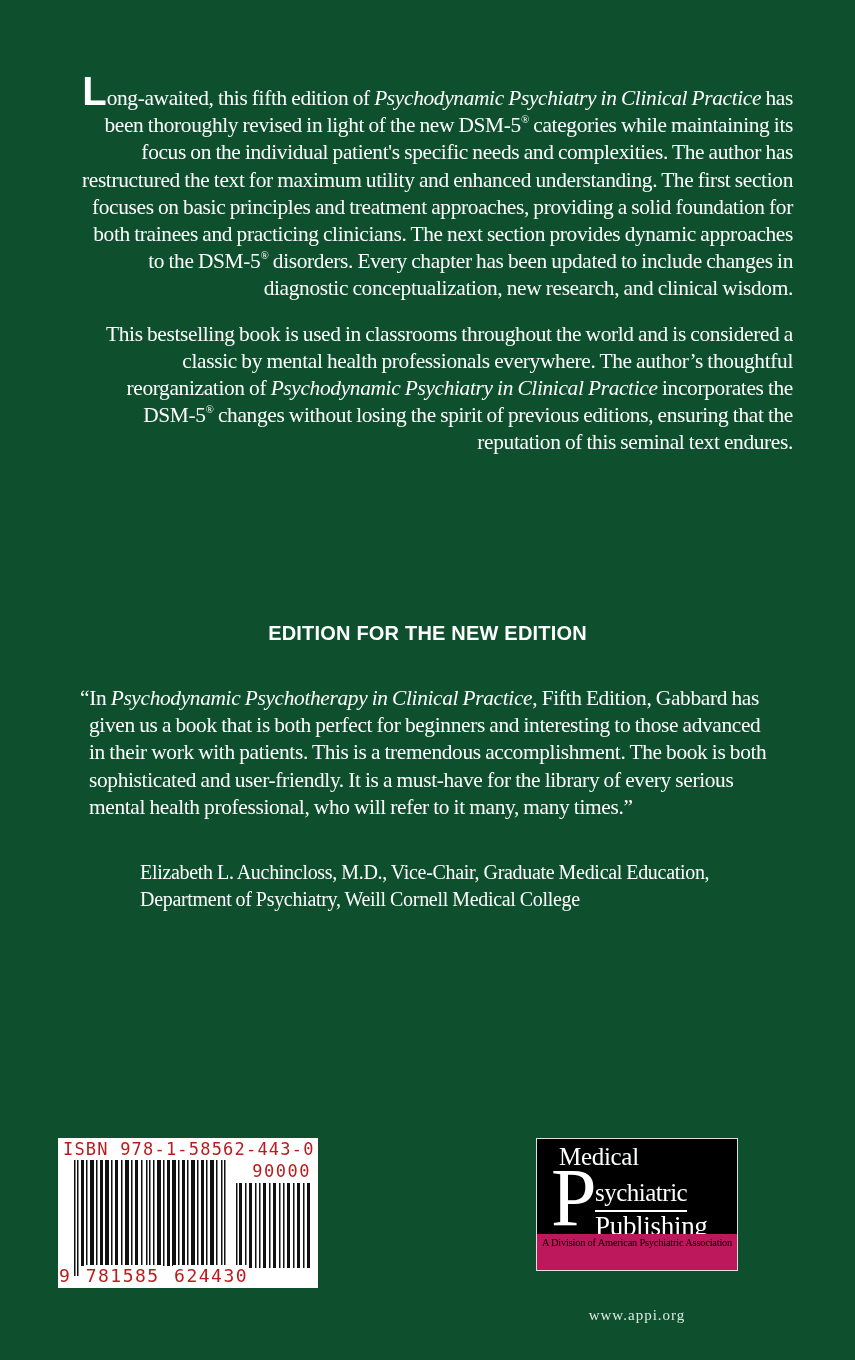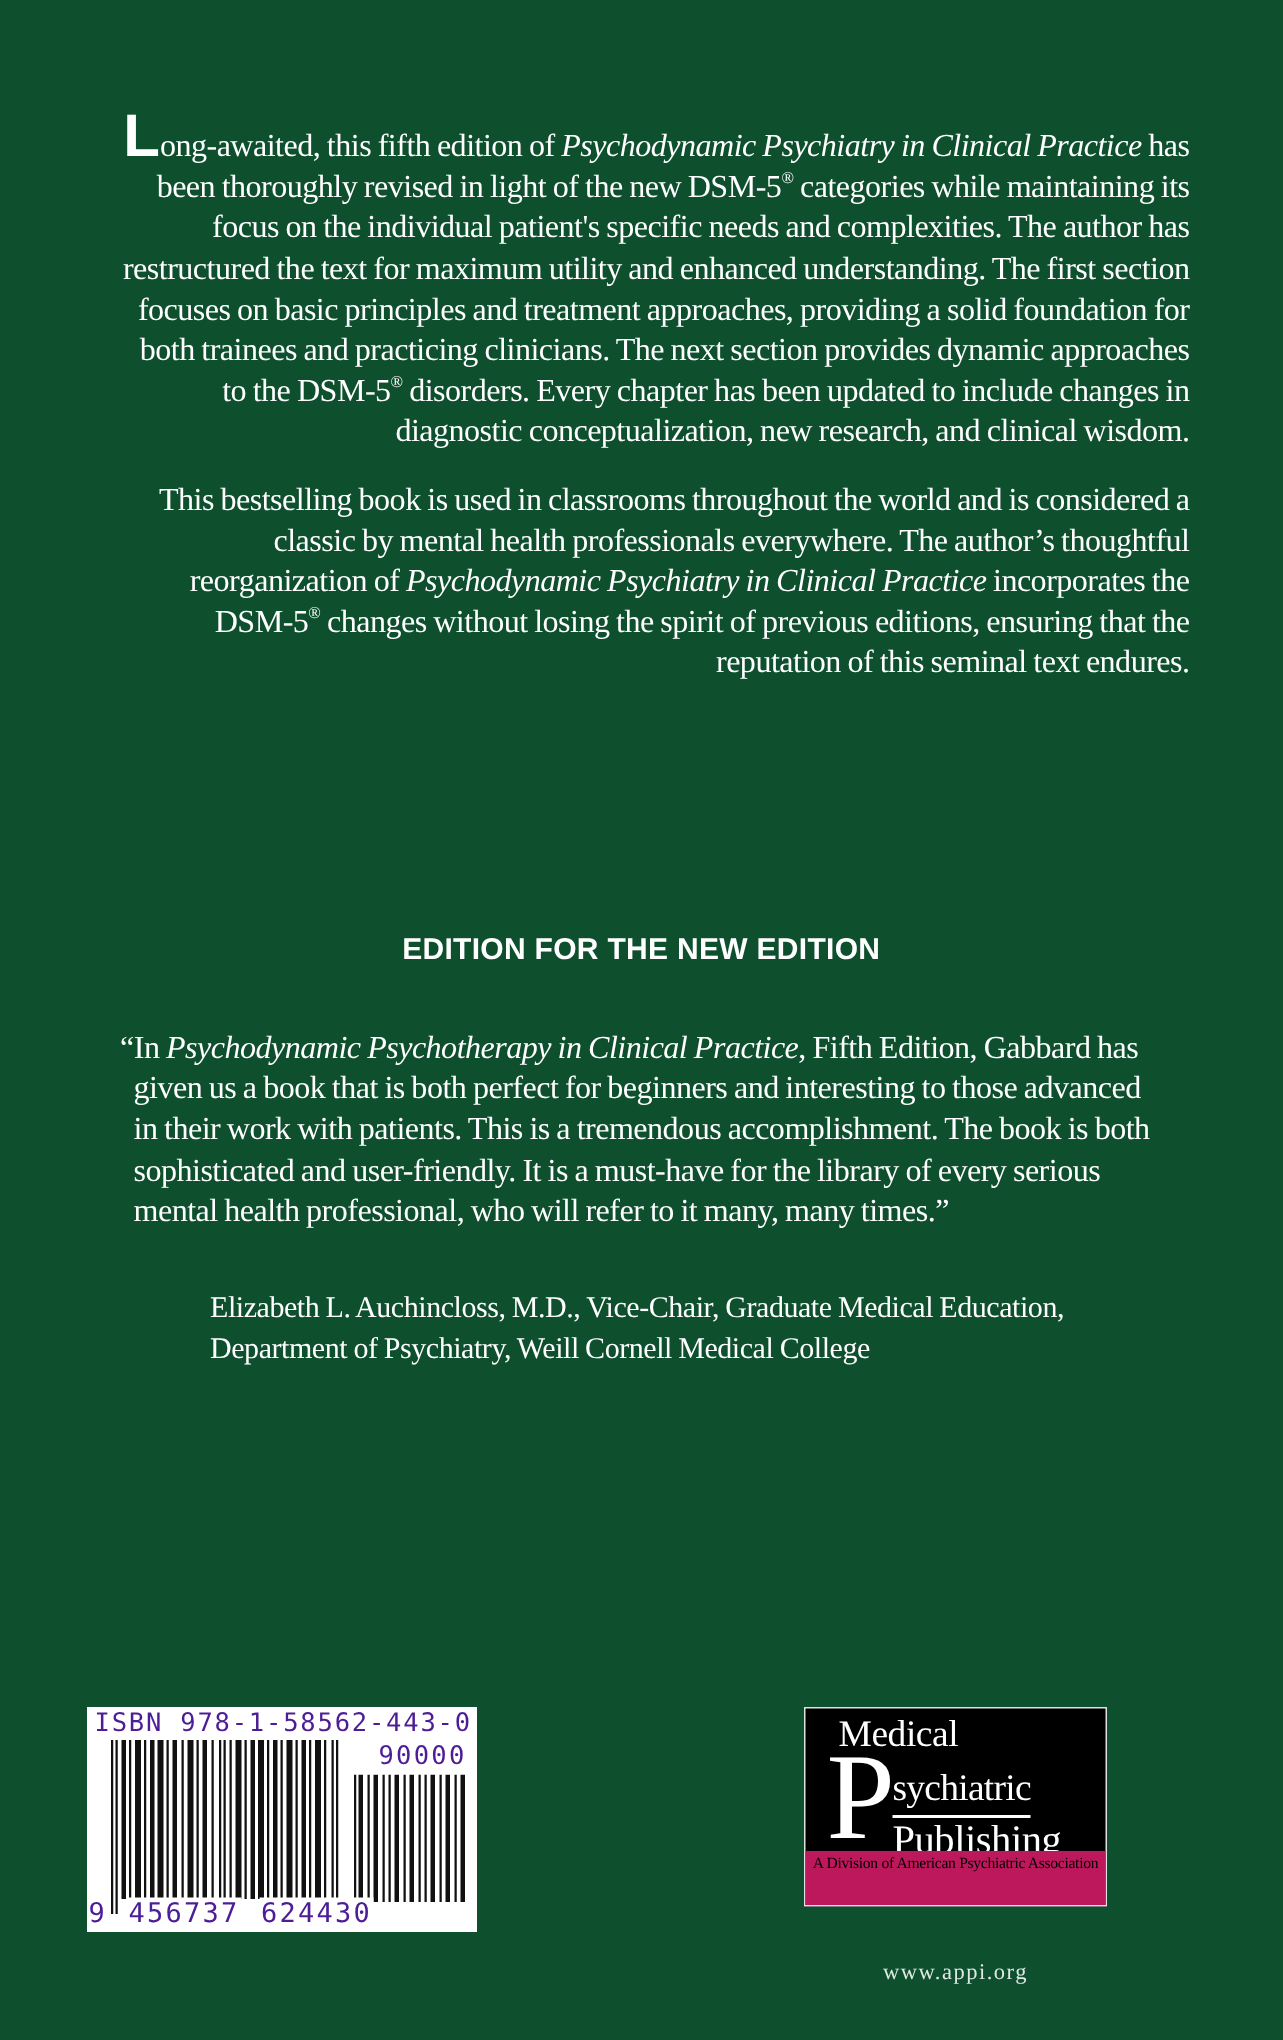--- a/index.html
+++ b/index.html
@@ -59,21 +59,21 @@
     font-size: 20px;
     line-height: 27px;
     letter-spacing: -0.3px;
     word-spacing: -0.5px;
   }
   .barcode-box {
     position: absolute;
     left: 58px; top: 1138px;
     width: 260px; height: 150px;
     background: #ffffff;
-    color: #4c1d95;
+    color: #b91c1c;
     font-family: "DejaVu Sans Mono", "Liberation Mono", monospace;
   }
   .isbn-text {
     position: absolute; left: 5px; top: 1px;
     font-size: 17px; letter-spacing: 1.2px; white-space: nowrap;
   }
   .price-text {
     position: absolute; right: 7px; top: 23px;
     font-size: 17px; letter-spacing: 1.5px;
   }
@@ -201,21 +201,21 @@
       <rect x="37" y="0" width="3" height="85"></rect>
         <rect x="43" y="0" width="1.5" height="85"></rect>
       <rect x="47" y="0" width="1.5" height="85"></rect>
         <rect x="51" y="0" width="3" height="85"></rect>
       <rect x="57" y="0" width="1.5" height="85"></rect>
         <rect x="61" y="0" width="3" height="85"></rect>
       <rect x="67" y="0" width="1.5" height="85"></rect>
         <rect x="71" y="0" width="3" height="85"></rect>
     </g>
   </svg>
-  <div class="ean-digits"><span>9</span>&nbsp;<span>456737</span>&nbsp;<span>624430</span></div>
+  <div class="ean-digits"><span>9</span>&nbsp;<span>781585</span>&nbsp;<span>624430</span></div>
 </div>
 
 <div class="logo-box">
   <div class="logo-american">Medical</div>
   <div class="logo-p">P</div>
   <div class="logo-sychiatric">sychiatric</div>
   <div class="logo-publishing">Publishing</div>
   <div class="logo-division">A Division of American Psychiatric Association</div>
 </div>
 <div class="website">www.appi.org</div>

